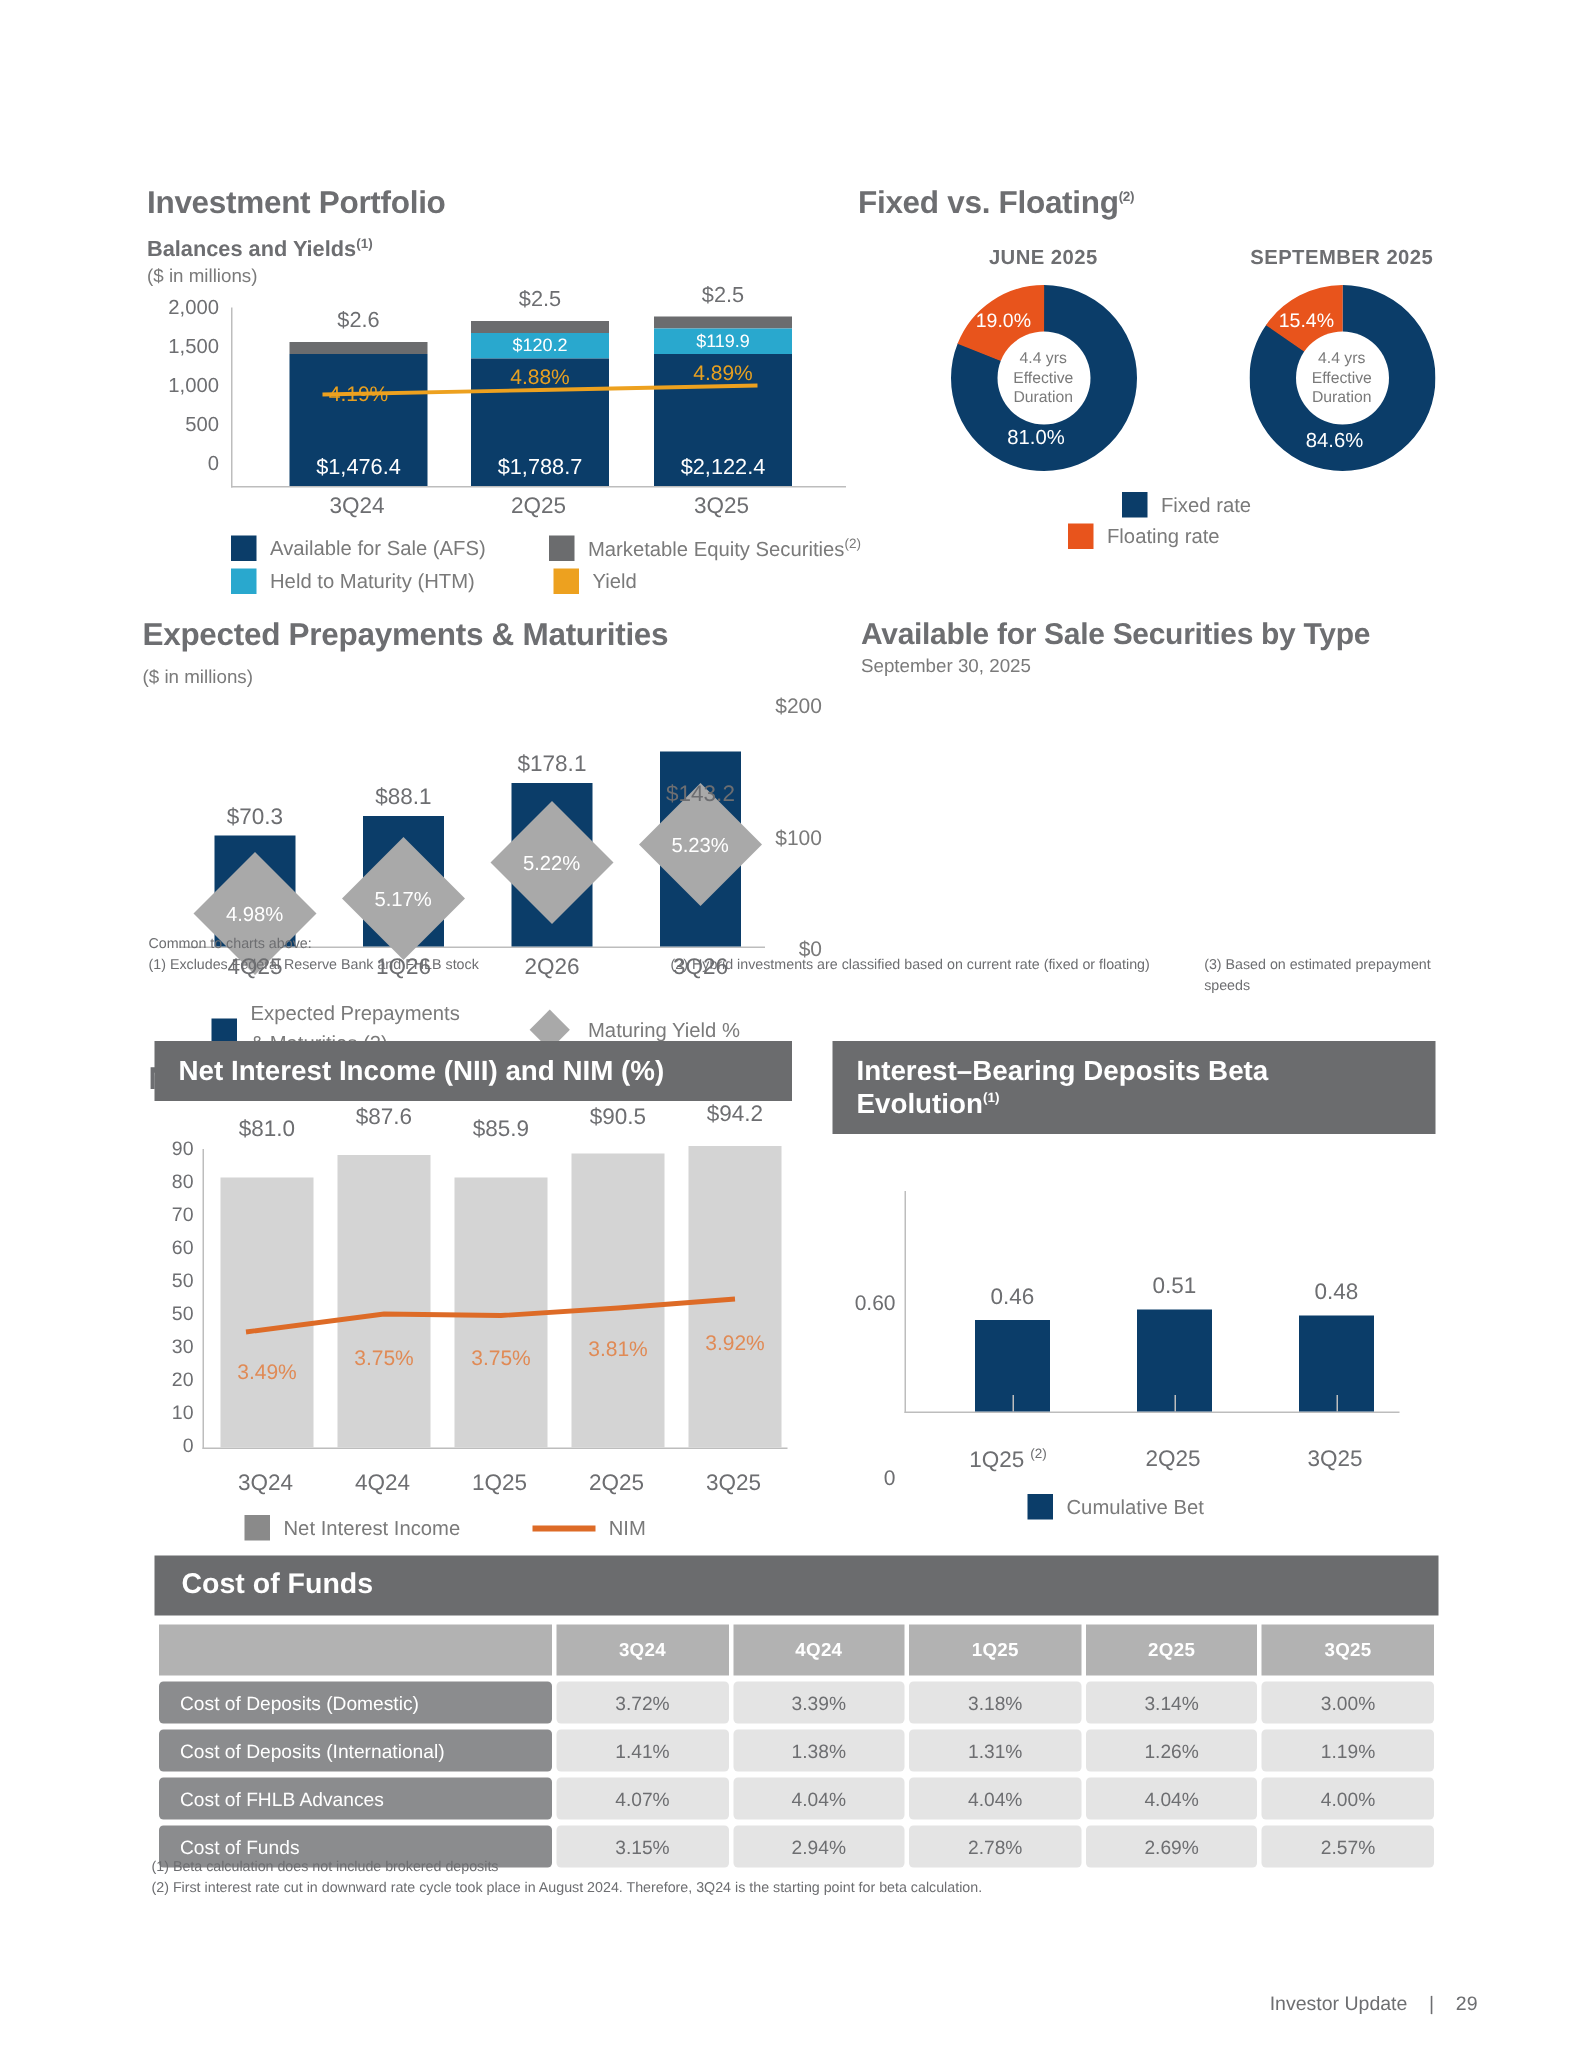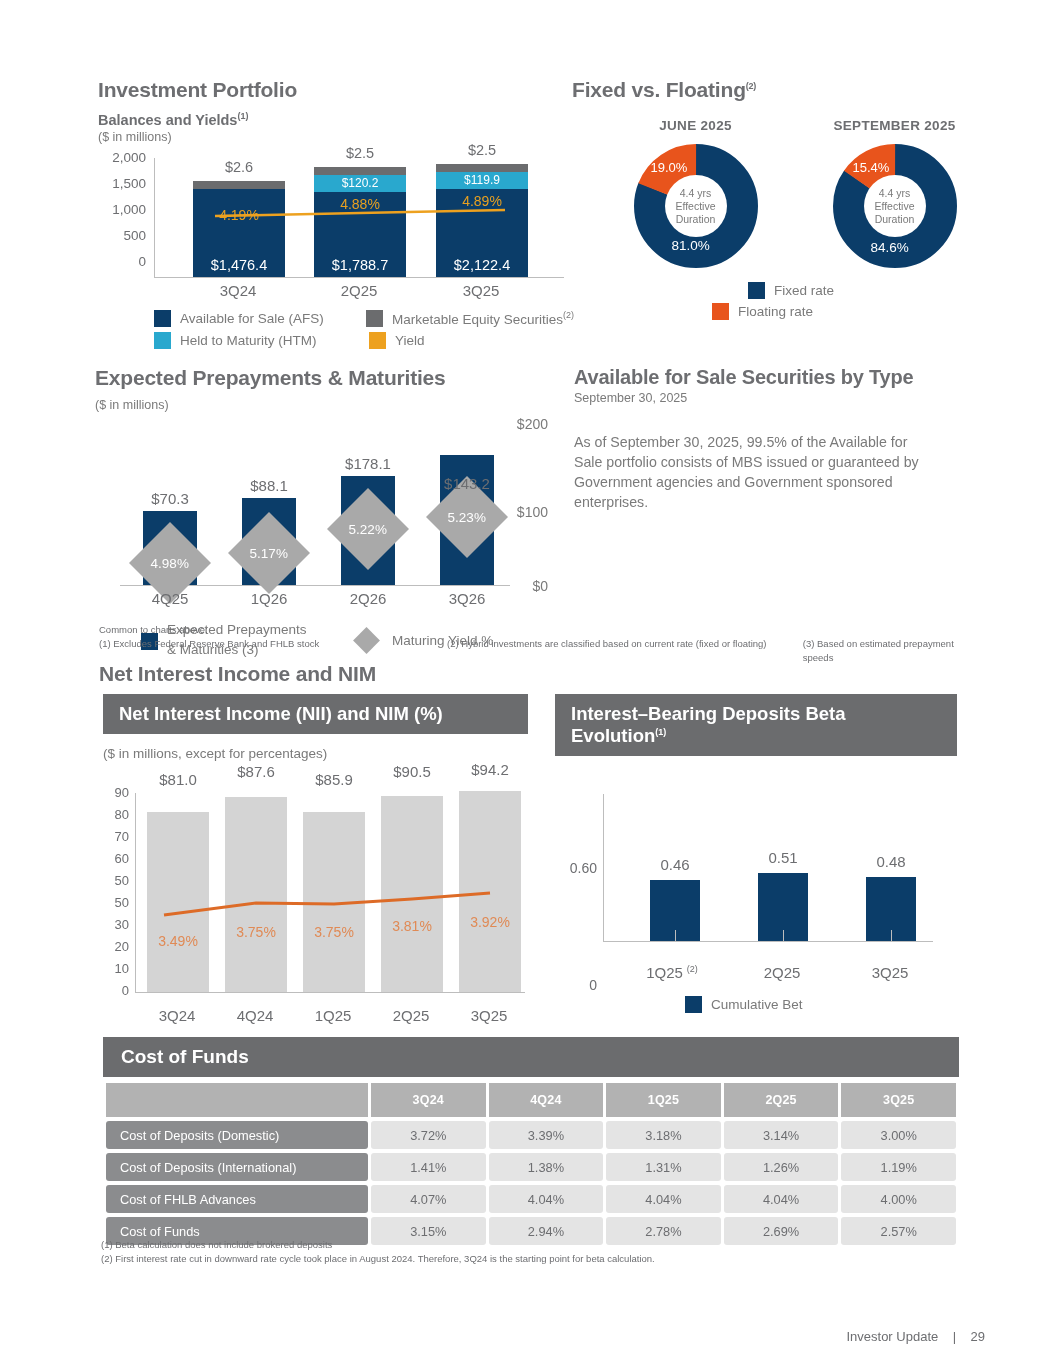--- a/index.html
+++ b/index.html
@@ -7,21 +7,21 @@
     width: 1055px; height: 1365px;
     background: #ffffff;
     font-family: "Liberation Sans", sans-serif;
     color: #6b6b6b;
     position: relative;
     overflow: hidden;
   }
   .slide { position: relative; width: 1055px; height: 1365px; }
 
   
-  .sec-title { font-size: 21px; font-weight: bold; color: #6d6e71; letter-spacing: -0.2px; }
+  .sec-title { font-size: 21px; font-weight: bold; color: #6d6e71; letter-spacing: -0.2px; margin-top: 46px; }
   .sub-title { font-size: 14.5px; font-weight: bold; color: #6d6e71; }
   .units { font-size: 12.5px; color: #7a7a7a; }
   .sup { font-size: 9px; vertical-align: super; }
 
   
   .p-invest   { position: absolute; left: 98px;  top: 78px;  width: 470px; }
   .p-fixed    { position: absolute; left: 572px; top: 78px;  width: 400px; }
   .p-prepay   { position: absolute; left: 95px;  top: 366px; width: 440px; }
   .p-afs      { position: absolute; left: 574px; top: 366px; width: 360px; }
   .p-common   { position: absolute; left: 99px;  top: 623px; width: 880px; }
@@ -332,39 +332,37 @@
           <span style="width:19px;height:19px;background:#a9a9a9;transform:rotate(45deg);margin-right:16px;display:inline-block;flex:none;"></span>
           <span class="lg-tx">Maturing Yield %</span>
         </div>
       </div>
     </div>
   </div>
 
   <div class="p-afs">
     <div class="sec-title" style="font-size:20px;">Available for Sale Securities by Type</div>
     <div style="font-size:12.5px;color:#7a7a7a;margin-top:2px;">September 30, 2025</div>
-    <div style="font-size:14.2px;color:#7a7a7a;line-height:20px;margin-top:27px;width:350px;">As of September 30, 2025, 99.5% of the Available for Sale portfolio consists of MBS issued or guaranteed by Government agencies and Government sponsored enterprises.</div>
   </div>
 
   <div class="p-common">
     <div class="fn-common">Common to charts above:</div>
     <div style="display:flex;">
       <span class="fn-common" style="width:364px;">(1) Excludes Federal Reserve Bank and FHLB stock</span>
       <span class="fn-common" style="width:372px;">(2) Hybrid investments are classified based on current rate (fixed or floating)</span>
       <span class="fn-common">(3) Based on estimated prepayment speeds</span>
     </div>
   </div>
 
   <div class="p-nii-head">
     <div class="sec-title">Net Interest Income and NIM</div>
   </div>
 
   <div class="p-nii">
     <div class="banner">Net Interest Income (NII) and NIM (%)</div>
-    <div style="font-size:13.5px;color:#7a7a7a;margin-top:12px;">($ in millions, except for percentages)</div>
 
     <div class="c4-wrap">
       <div class="c4-yaxis">
         <div class="c4-ytick" style="top:-8px;">90</div>
         <div class="c4-ytick" style="top:14px;">80</div>
         <div class="c4-ytick" style="top:36px;">70</div>
         <div class="c4-ytick" style="top:58px;">60</div>
         <div class="c4-ytick" style="top:80px;">50</div>
         <div class="c4-ytick" style="top:102px;">50</div>
         <div class="c4-ytick" style="top:124px;">30</div>

